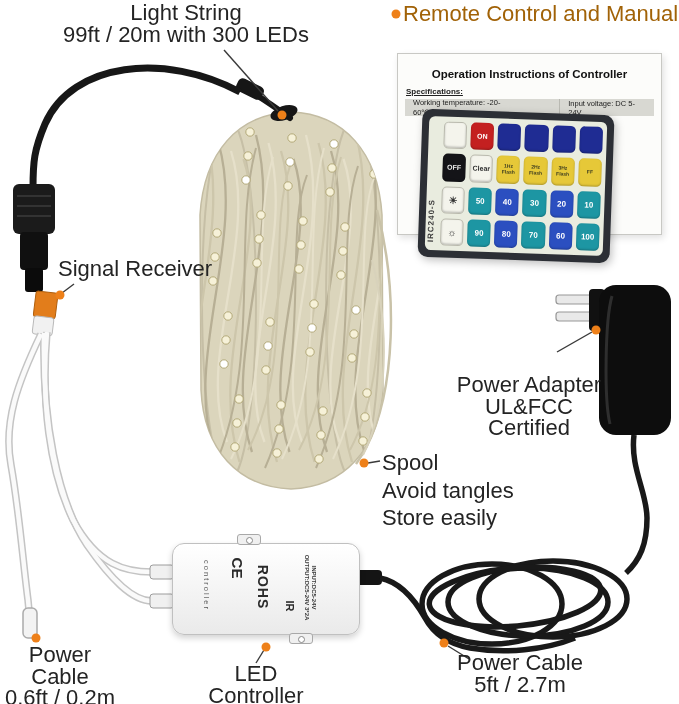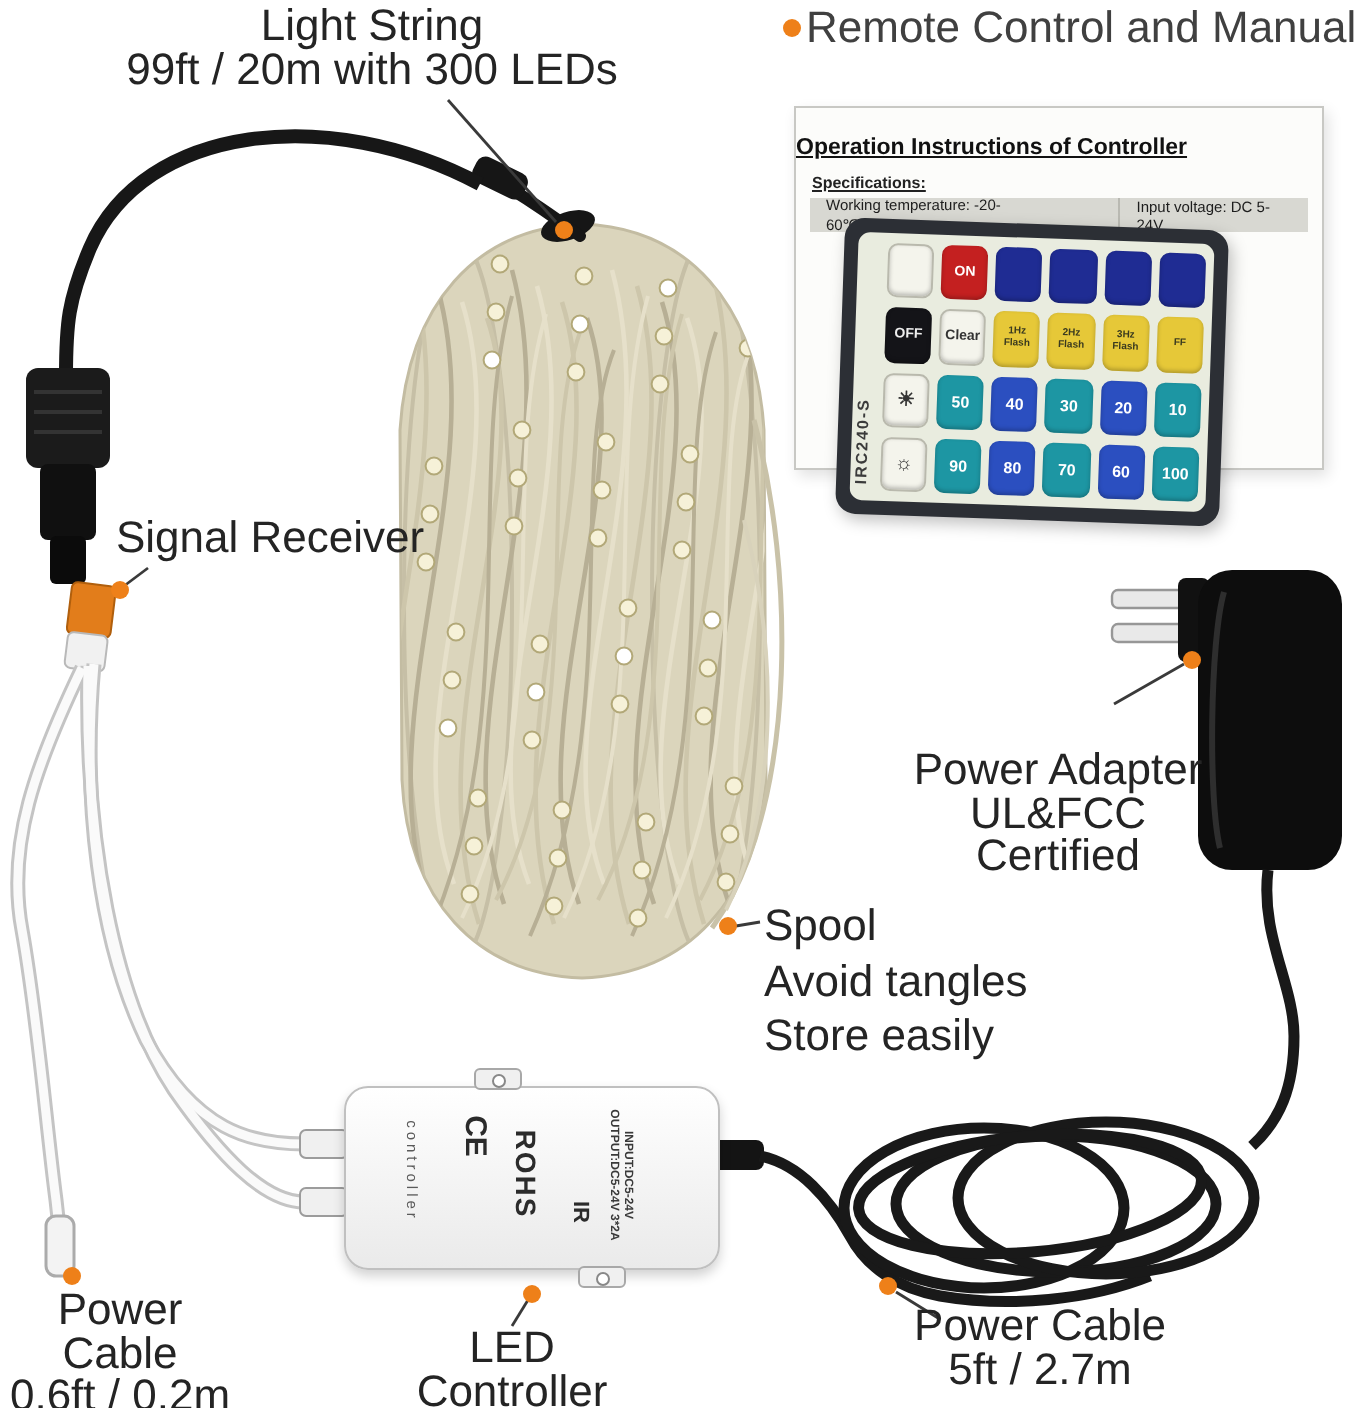--- a/index.html
+++ b/index.html
@@ -1,27 +1,27 @@
 <!DOCTYPE html>
 <html><head>
 <meta charset="utf-8">
 <style>
   html,body{margin:0;padding:0;background:#fff;}
   .page{position:relative;width:679px;height:704px;background:#ffffff;overflow:hidden;
         font-family:"Liberation Sans",sans-serif;}
   .scene{position:absolute;left:0;top:0;}
   .lbl{position:absolute;color:#242424;font-size:22px;line-height:21.5px;z-index:2;}
   .center{text-align:center;}
-  .maroon{color:#404040;text-align:right;}
+  .maroon{color:#a16207;text-align:right;}
 
   
   .manual{position:absolute;left:397px;top:53px;width:263px;height:180px;background:#fcfcfa;
           border:1px solid #c8c8c4;box-shadow:2px 3px 7px rgba(0,0,0,.12);z-index:1;}
-  .manual-title{position:absolute;top:14px;left:0;right:0;font-size:11.5px;
-          font-weight:bold;color:#111;text-decoration:underline;}
+  .manual-title{position:absolute;top:14px;left:0;right:0;text-align:center;font-size:11.5px;
+          font-weight:bold;color:#111;}
   .manual-specs{position:absolute;top:33px;left:8px;font-size:8px;font-weight:bold;color:#222;text-decoration:underline;}
   .manual-bar{position:absolute;top:45px;left:7px;right:7px;height:17px;background:#d8d8d2;
           display:flex;align-items:center;justify-content:space-between;padding:0 8px;
           font-size:7.5px;color:#1d1d1d;}
   .manual-bar .cell2{border-left:1px solid #b9b9b2;padding-left:8px;margin-left:46px;}
 
   
   .remote{position:absolute;left:420px;top:112px;width:192px;height:148px;background:#2c2f35;
           border-radius:10px;transform:rotate(2deg);box-shadow:2px 3px 8px rgba(0,0,0,.25);z-index:2;}
   .remote-face{position:absolute;left:7px;top:7px;right:7px;bottom:7px;background:#e9ecdf;border-radius:6px;}

